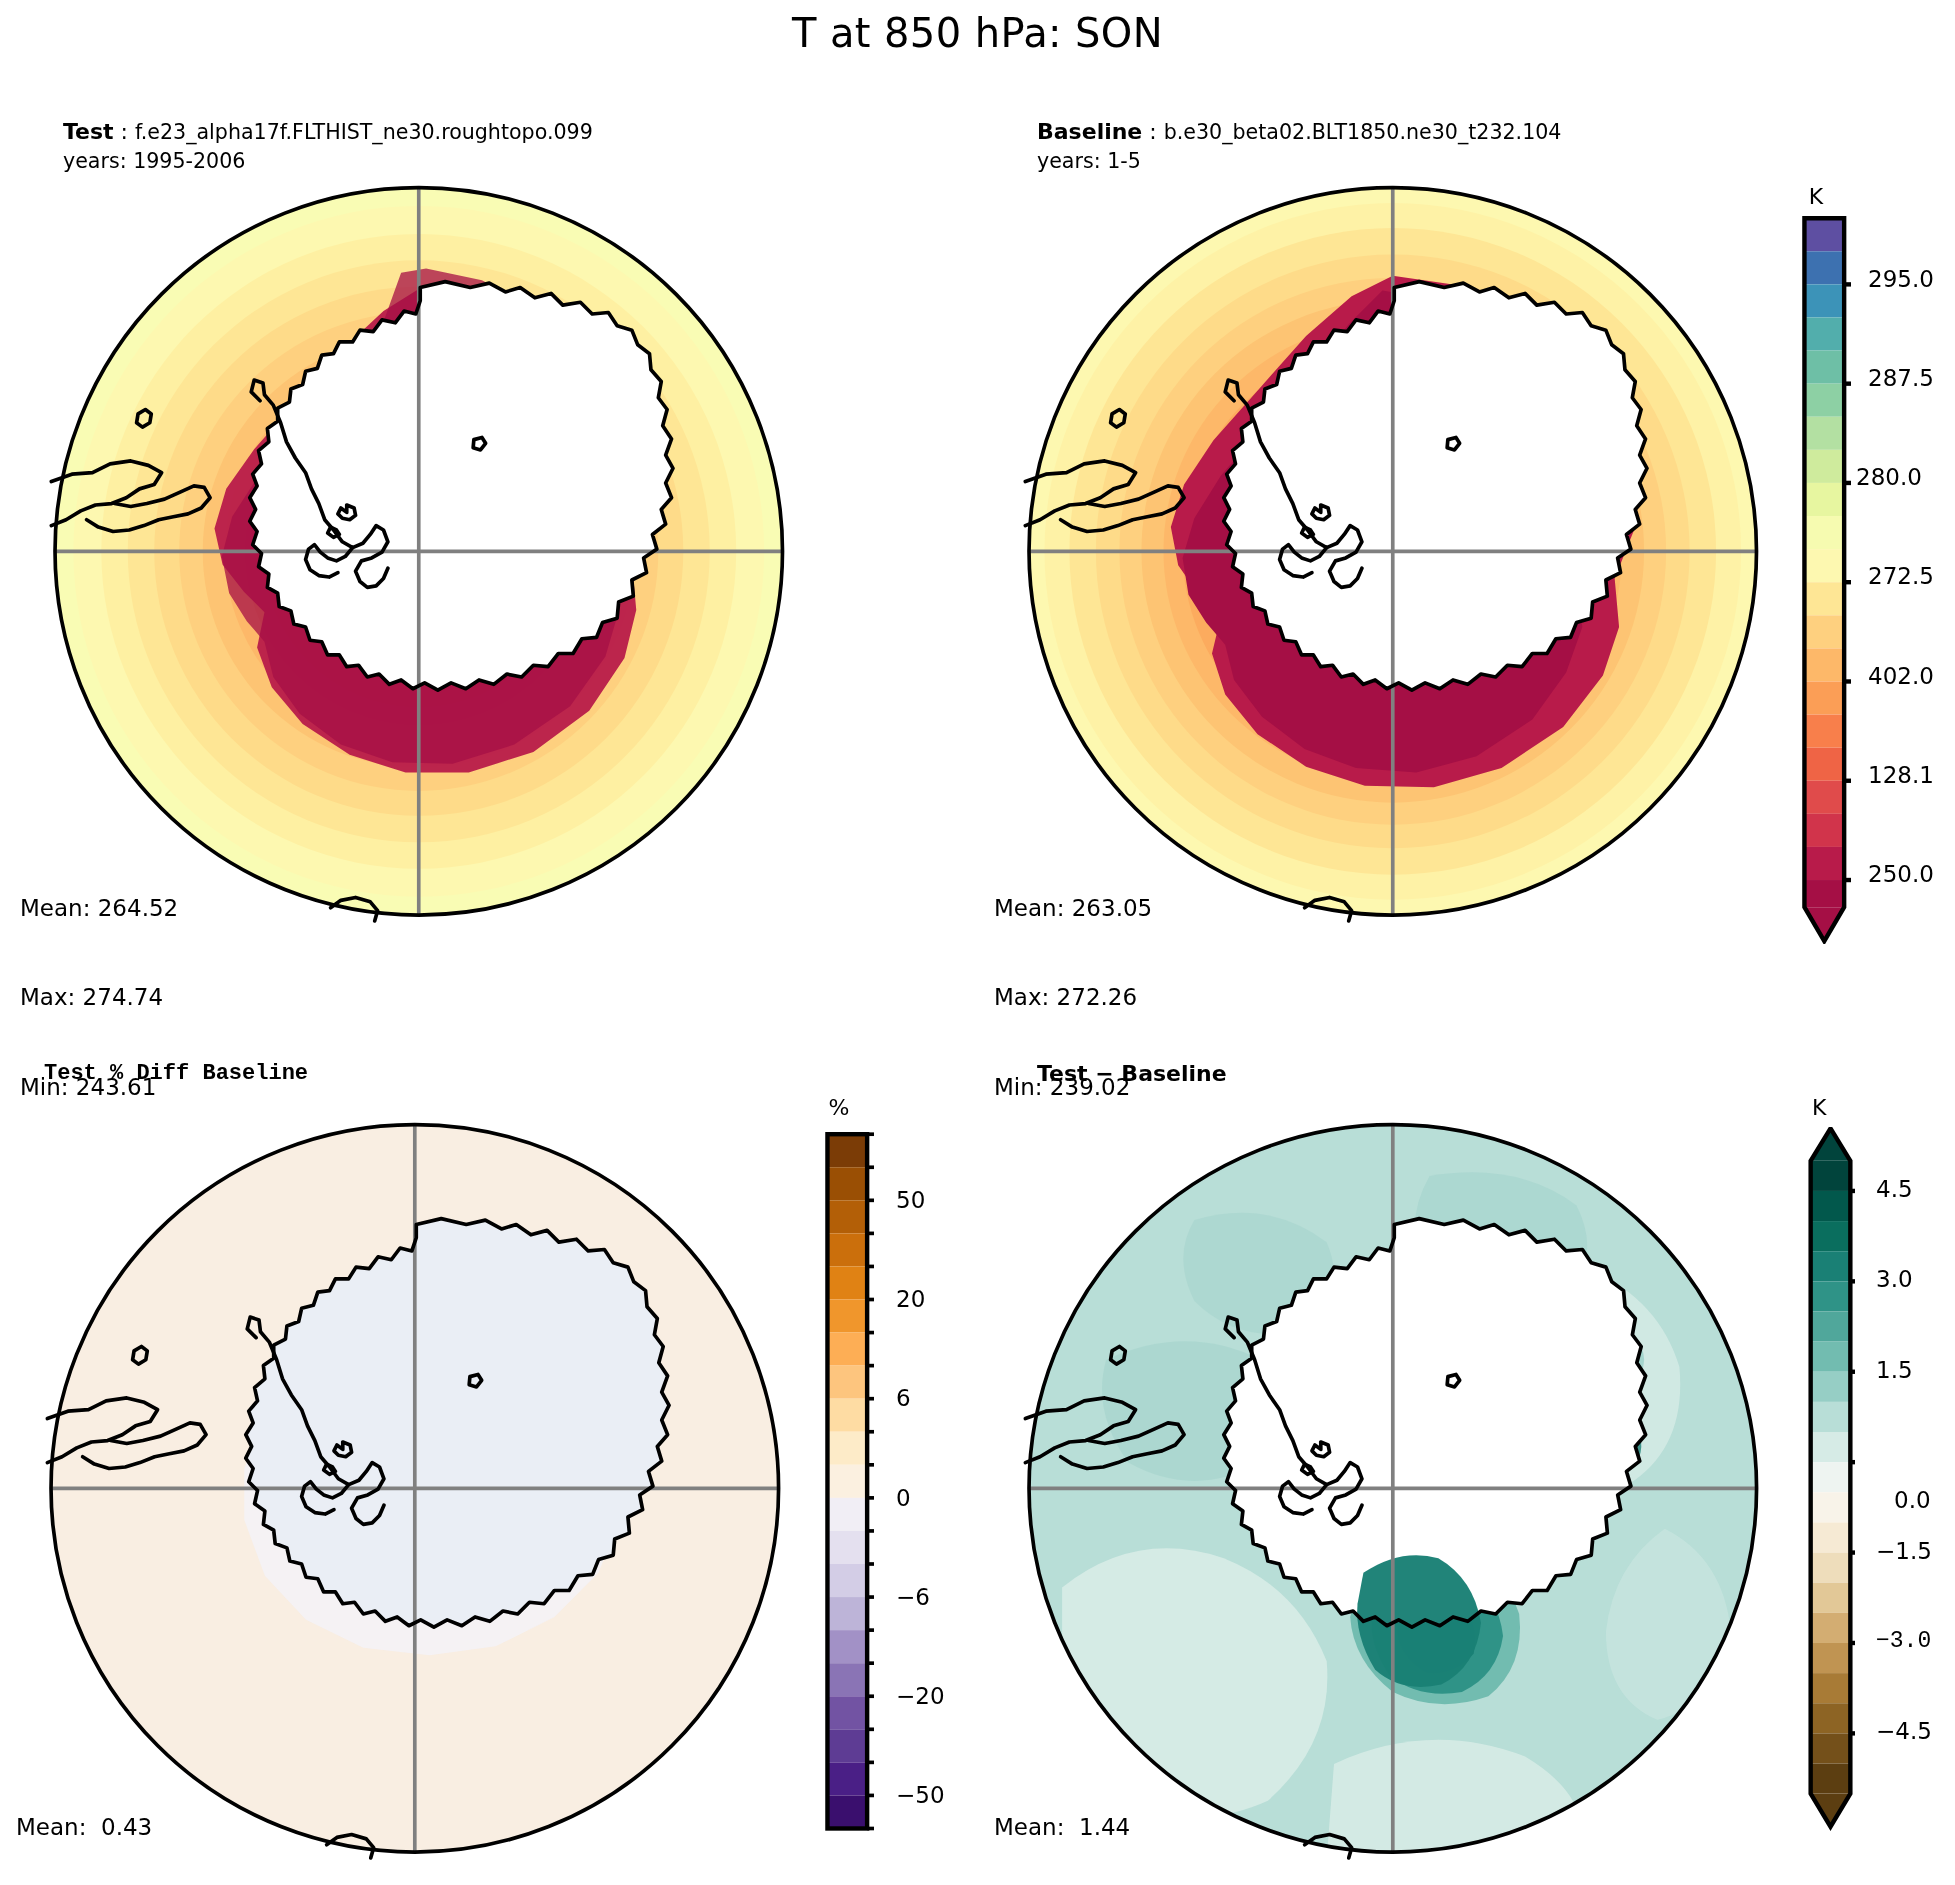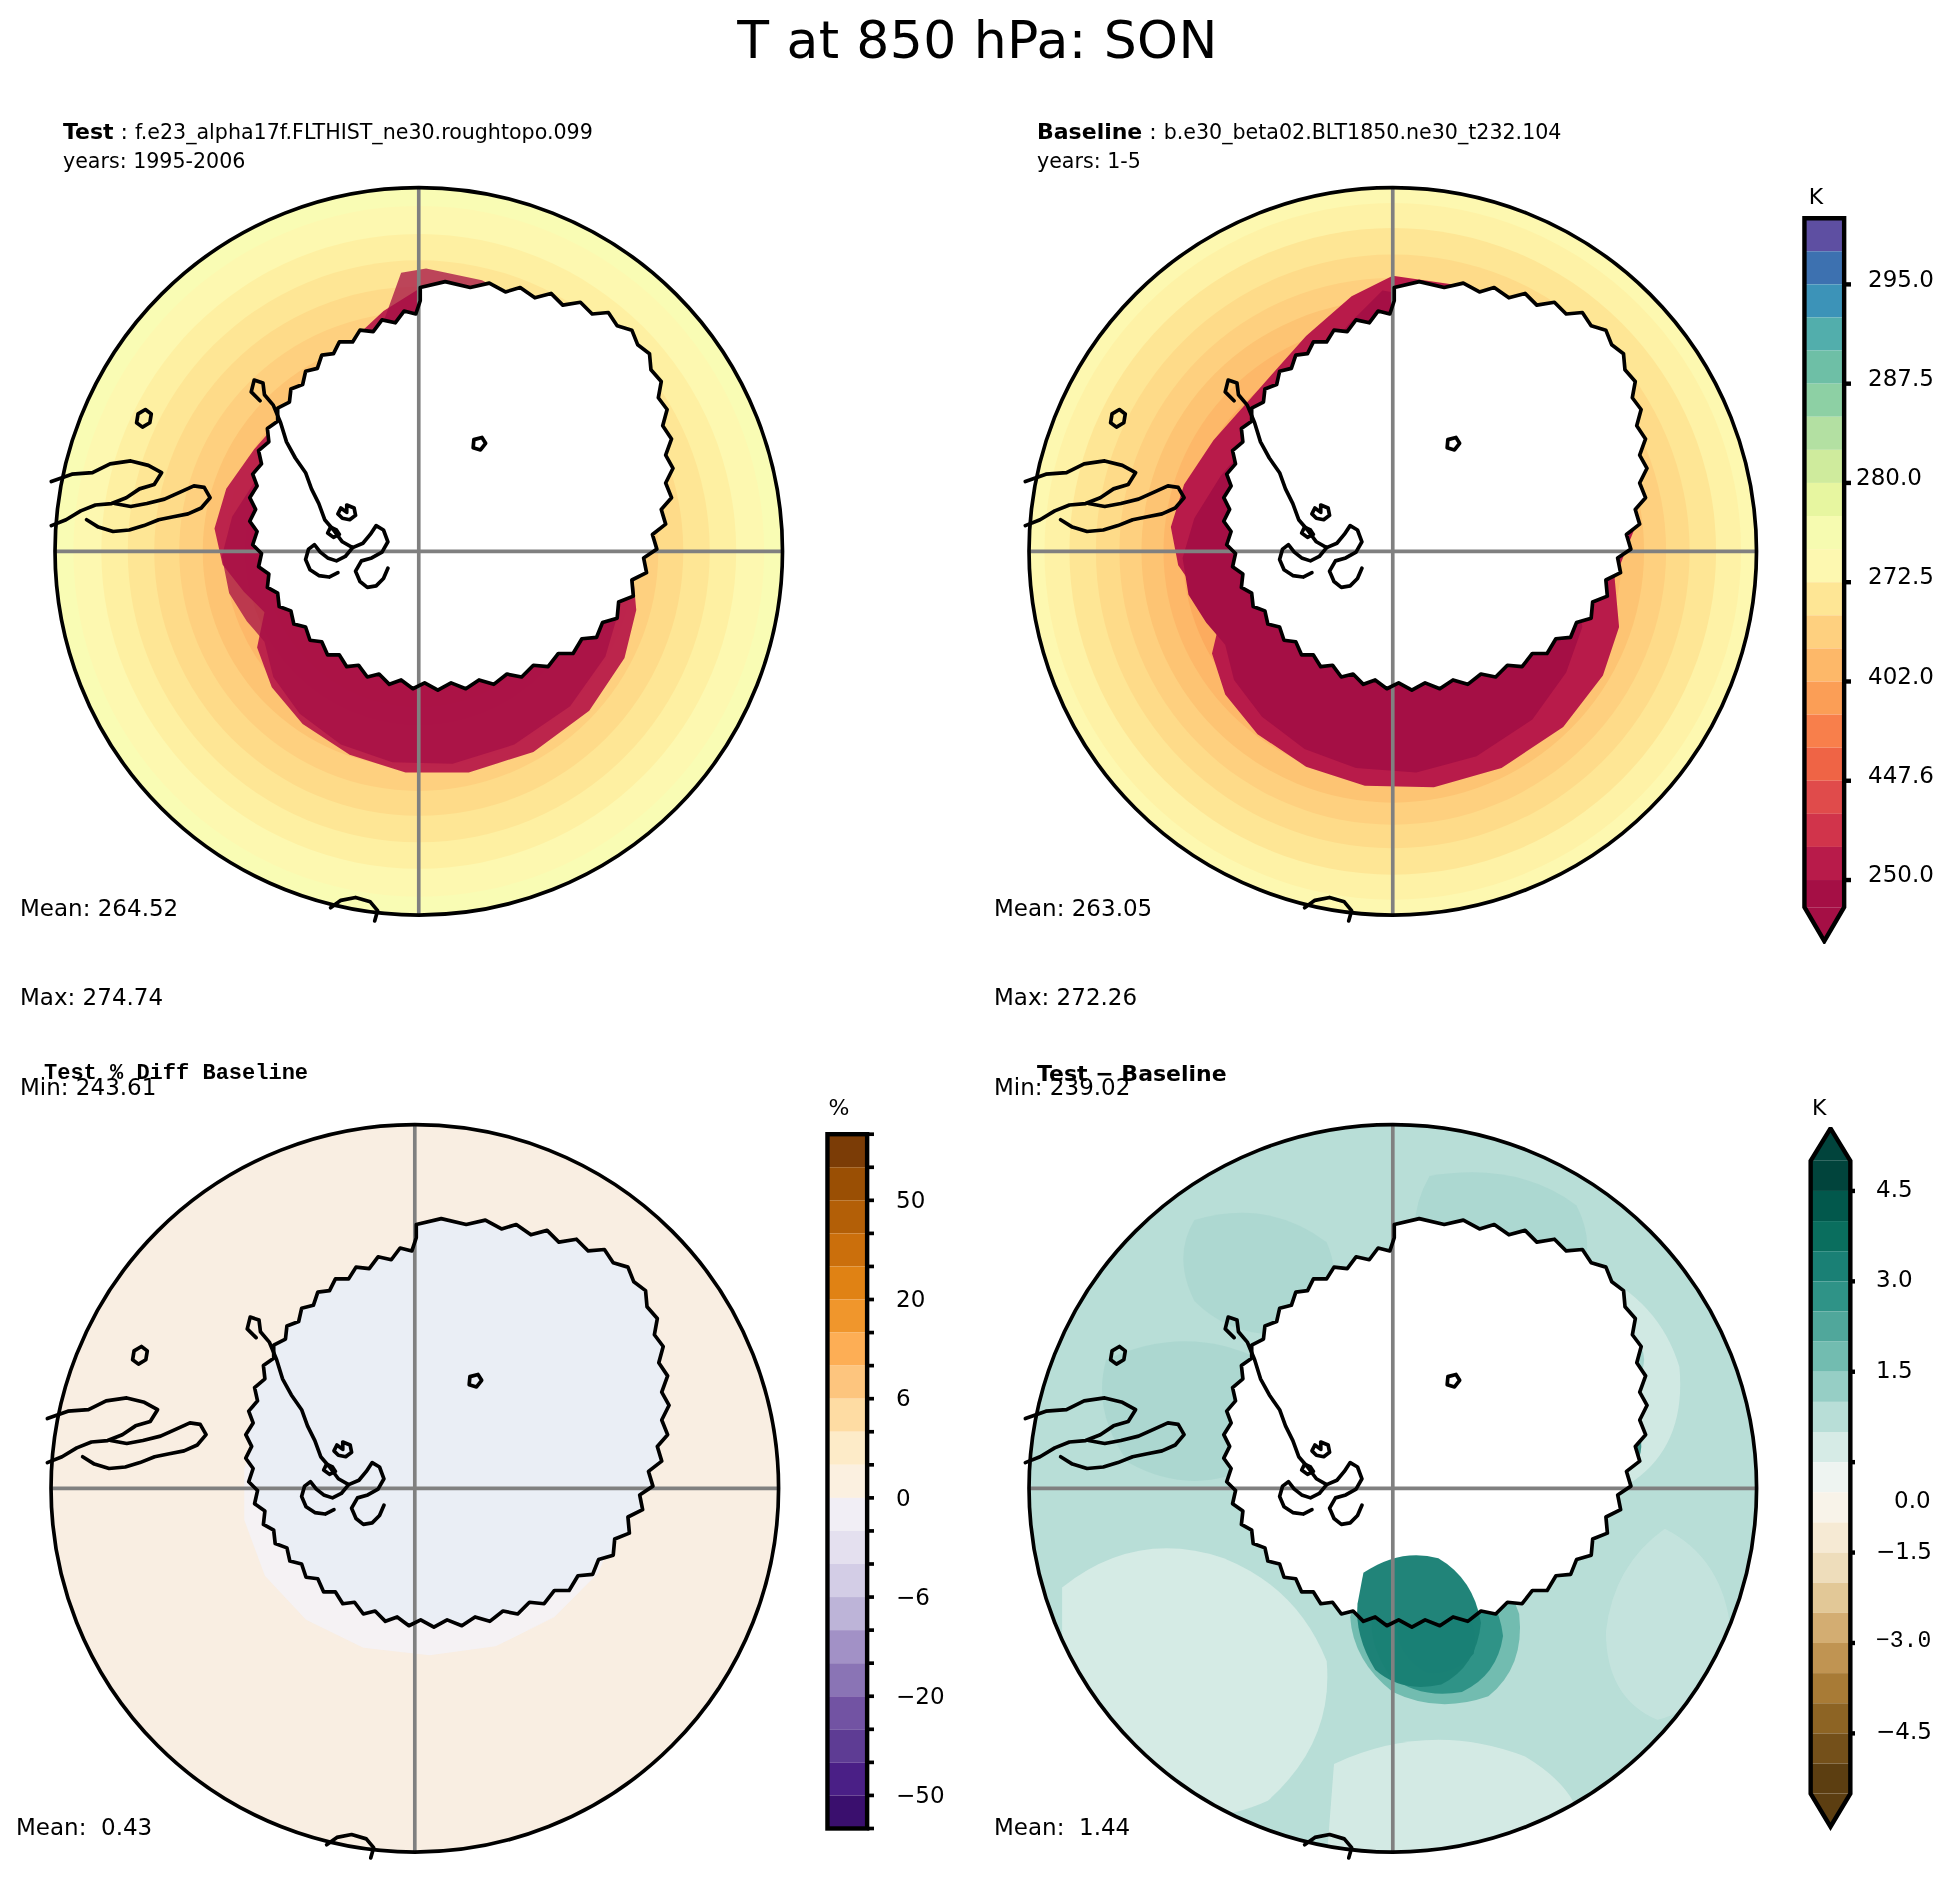--- a/index.html
+++ b/index.html
@@ -2,21 +2,21 @@
 <html style="font-size:11.8px"><head>
 <meta charset="utf-8">
 <style>
   html,body{margin:0;padding:0;background:#ffffff;}
   body{width:1955px;height:1885px;position:relative;
        font-family:"DejaVu Sans","Liberation Sans",sans-serif;color:#000;}
 
   #fig{position:absolute;left:0;top:0;width:1955px;height:1885px;}
 
   .figtitle{position:absolute;left:0;top:10.3px;width:1955px;text-align:center;
-            font-size:52px;font-weight:400;letter-spacing:0.4px;}
+            font-size:40px;font-weight:400;letter-spacing:0.4px;}
 
   .panel{position:absolute;}
 
   .ptitle{position:absolute;font-size:22px;line-height:1.30;white-space:nowrap;}
   .ptitle b{font-weight:700;}
   .ptitle .sub{font-size:20.6px;}
 
   .stats{position:absolute;font-size:23px;line-height:1.30;white-space:pre;}
 
   .globe{position:absolute;}
@@ -296,21 +296,21 @@
           <line x1="57" y1="903" x2="82" y2="903"></line>
         </g>
       </svg>
     </div>
     <div class="cbticks">
       <div class="cbtick" style="left:82px;top:82px;">295.0</div>
       <div class="cbtick" style="left:82px;top:181px;">287.5</div>
       <div class="cbtick" style="left:70px;top:280px;">280.0</div>
       <div class="cbtick" style="left:82px;top:379px;">272.5</div>
       <div class="cbtick" style="left:82px;top:479px;">402.0</div>
-      <div class="cbtick" style="left:82px;top:578px;">447.6</div>
+      <div class="cbtick" style="left:82px;top:578px;">128.1</div>
       <div class="cbtick" style="left:82px;top:677px;">250.0</div>
     </div>
   </div>
 
   <div class="panel" style="left:0px;top:948px;width:978px;height:937px;">
     <div class="ptitle" style="left:44px;top:112px;font-family:Liberation Mono, monospace;">
       <b>Test % Diff Baseline</b>
     </div>
     <div class="globe" style="left:40px;top:169px;">
       <svg width="779" height="750" viewBox="0 0 1060 1020">

